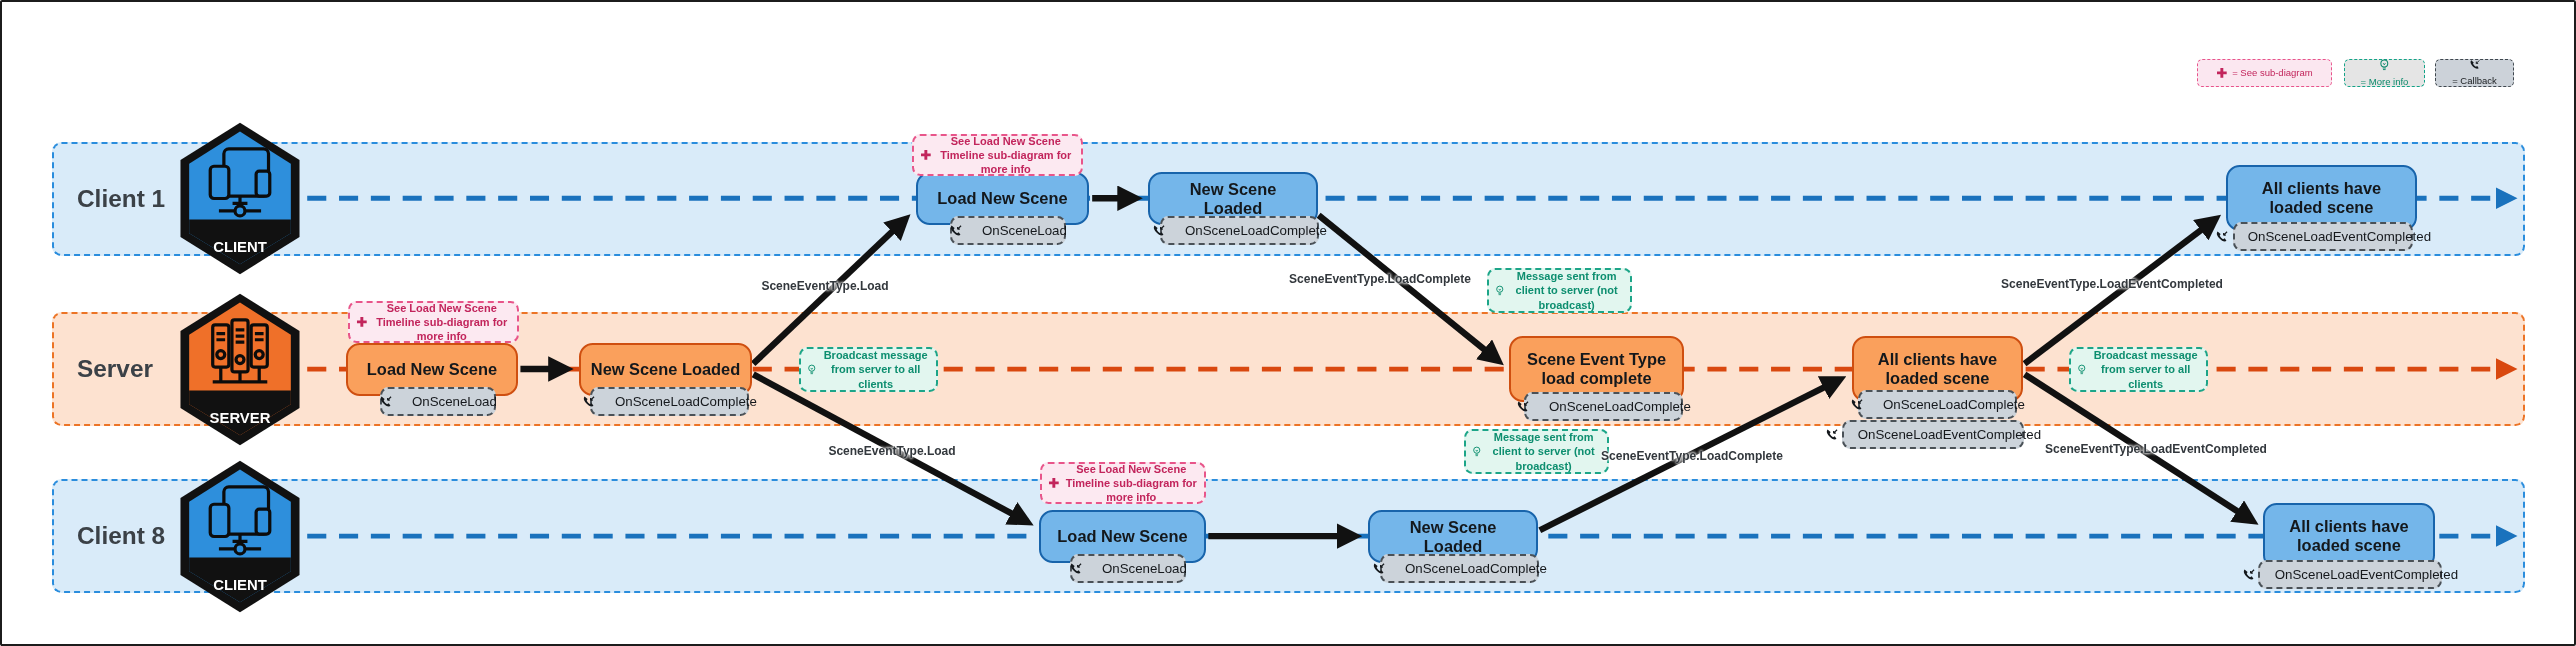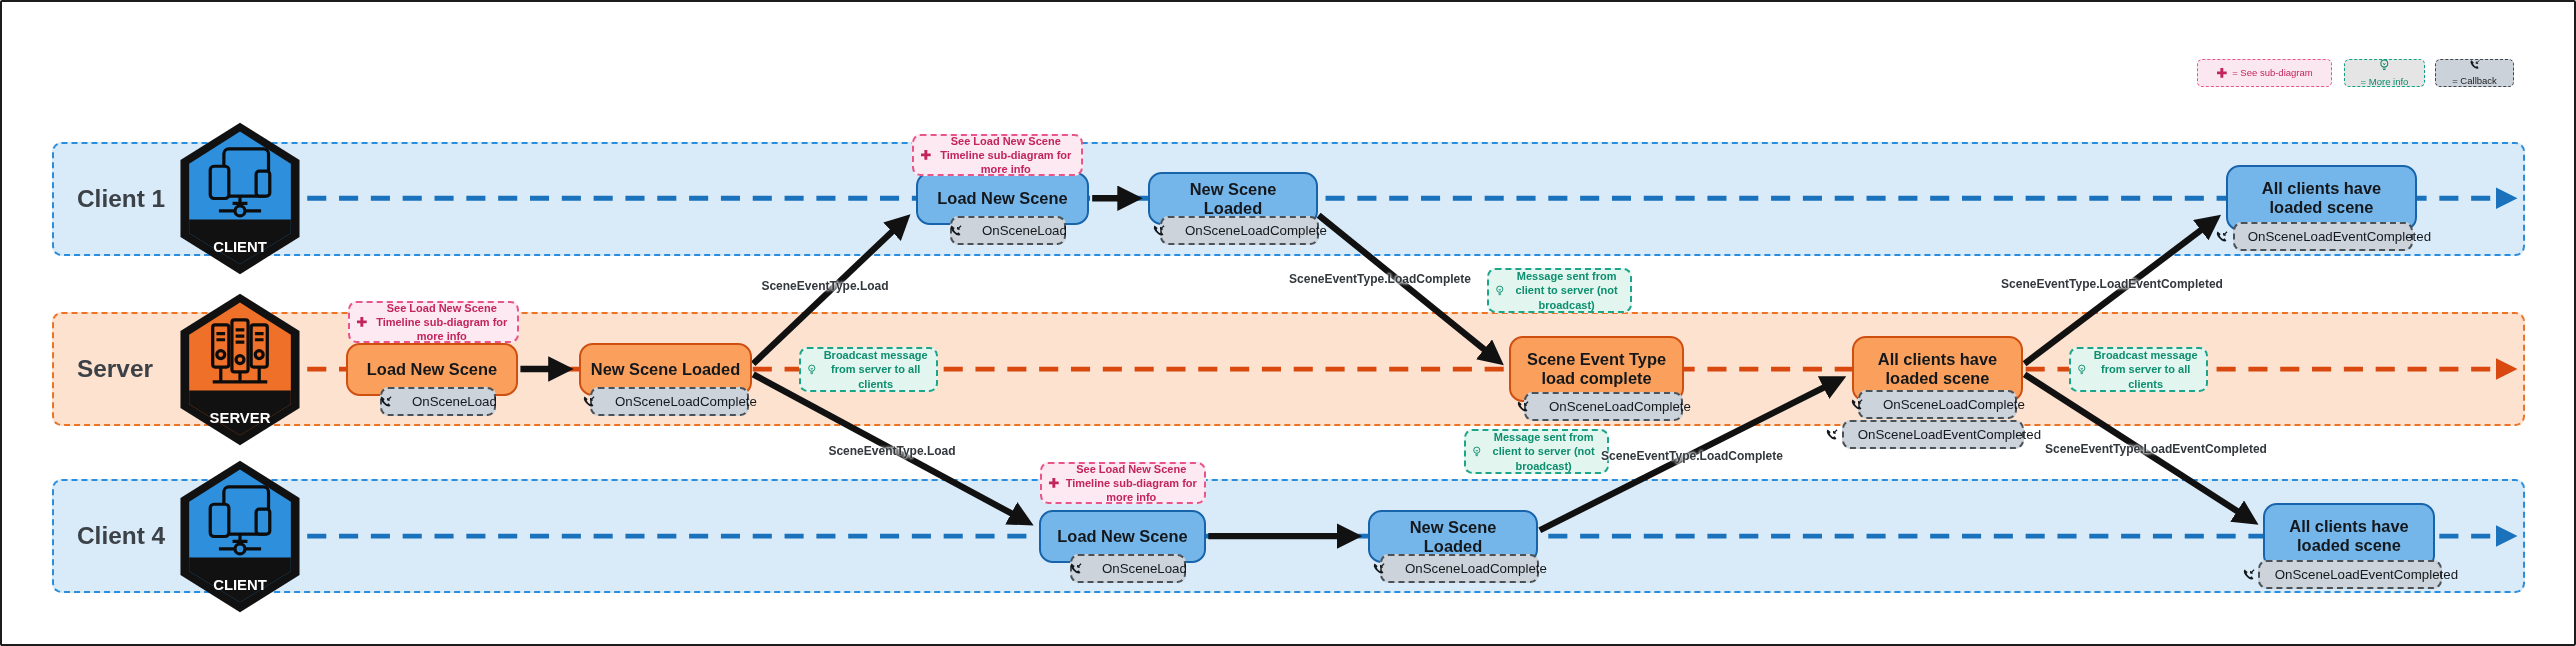--- a/index.html
+++ b/index.html
@@ -84,21 +84,21 @@
     <span>= Callback</span>
   </div>
 
   <div class="lane client" style="top:140px;">
     <div class="lane-label">Client 1</div>
   </div>
   <div class="lane server" style="top:310px;">
     <div class="lane-label">Server</div>
   </div>
   <div class="lane client" style="top:477px;">
-    <div class="lane-label">Client 4</div>
+    <div class="lane-label">Client 8</div>
   </div>
 
   <svg id="edges" width="2576" height="646" viewBox="0 0 4856 1218">
     <defs>
       <marker id="mblack" viewBox="0 0 10 10" refX="7" refY="5" markerWidth="4" markerHeight="4" orient="auto-start-reverse">
         <path d="M0,0 L10,5 L0,10 z" fill="#111"></path>
       </marker>
       <marker id="mblue" viewBox="0 0 10 10" refX="7" refY="5" markerWidth="4.6" markerHeight="4.6" orient="auto-start-reverse">
         <path d="M0,0 L10,5 L0,10 z" fill="#1a72bd"></path>
       </marker>

